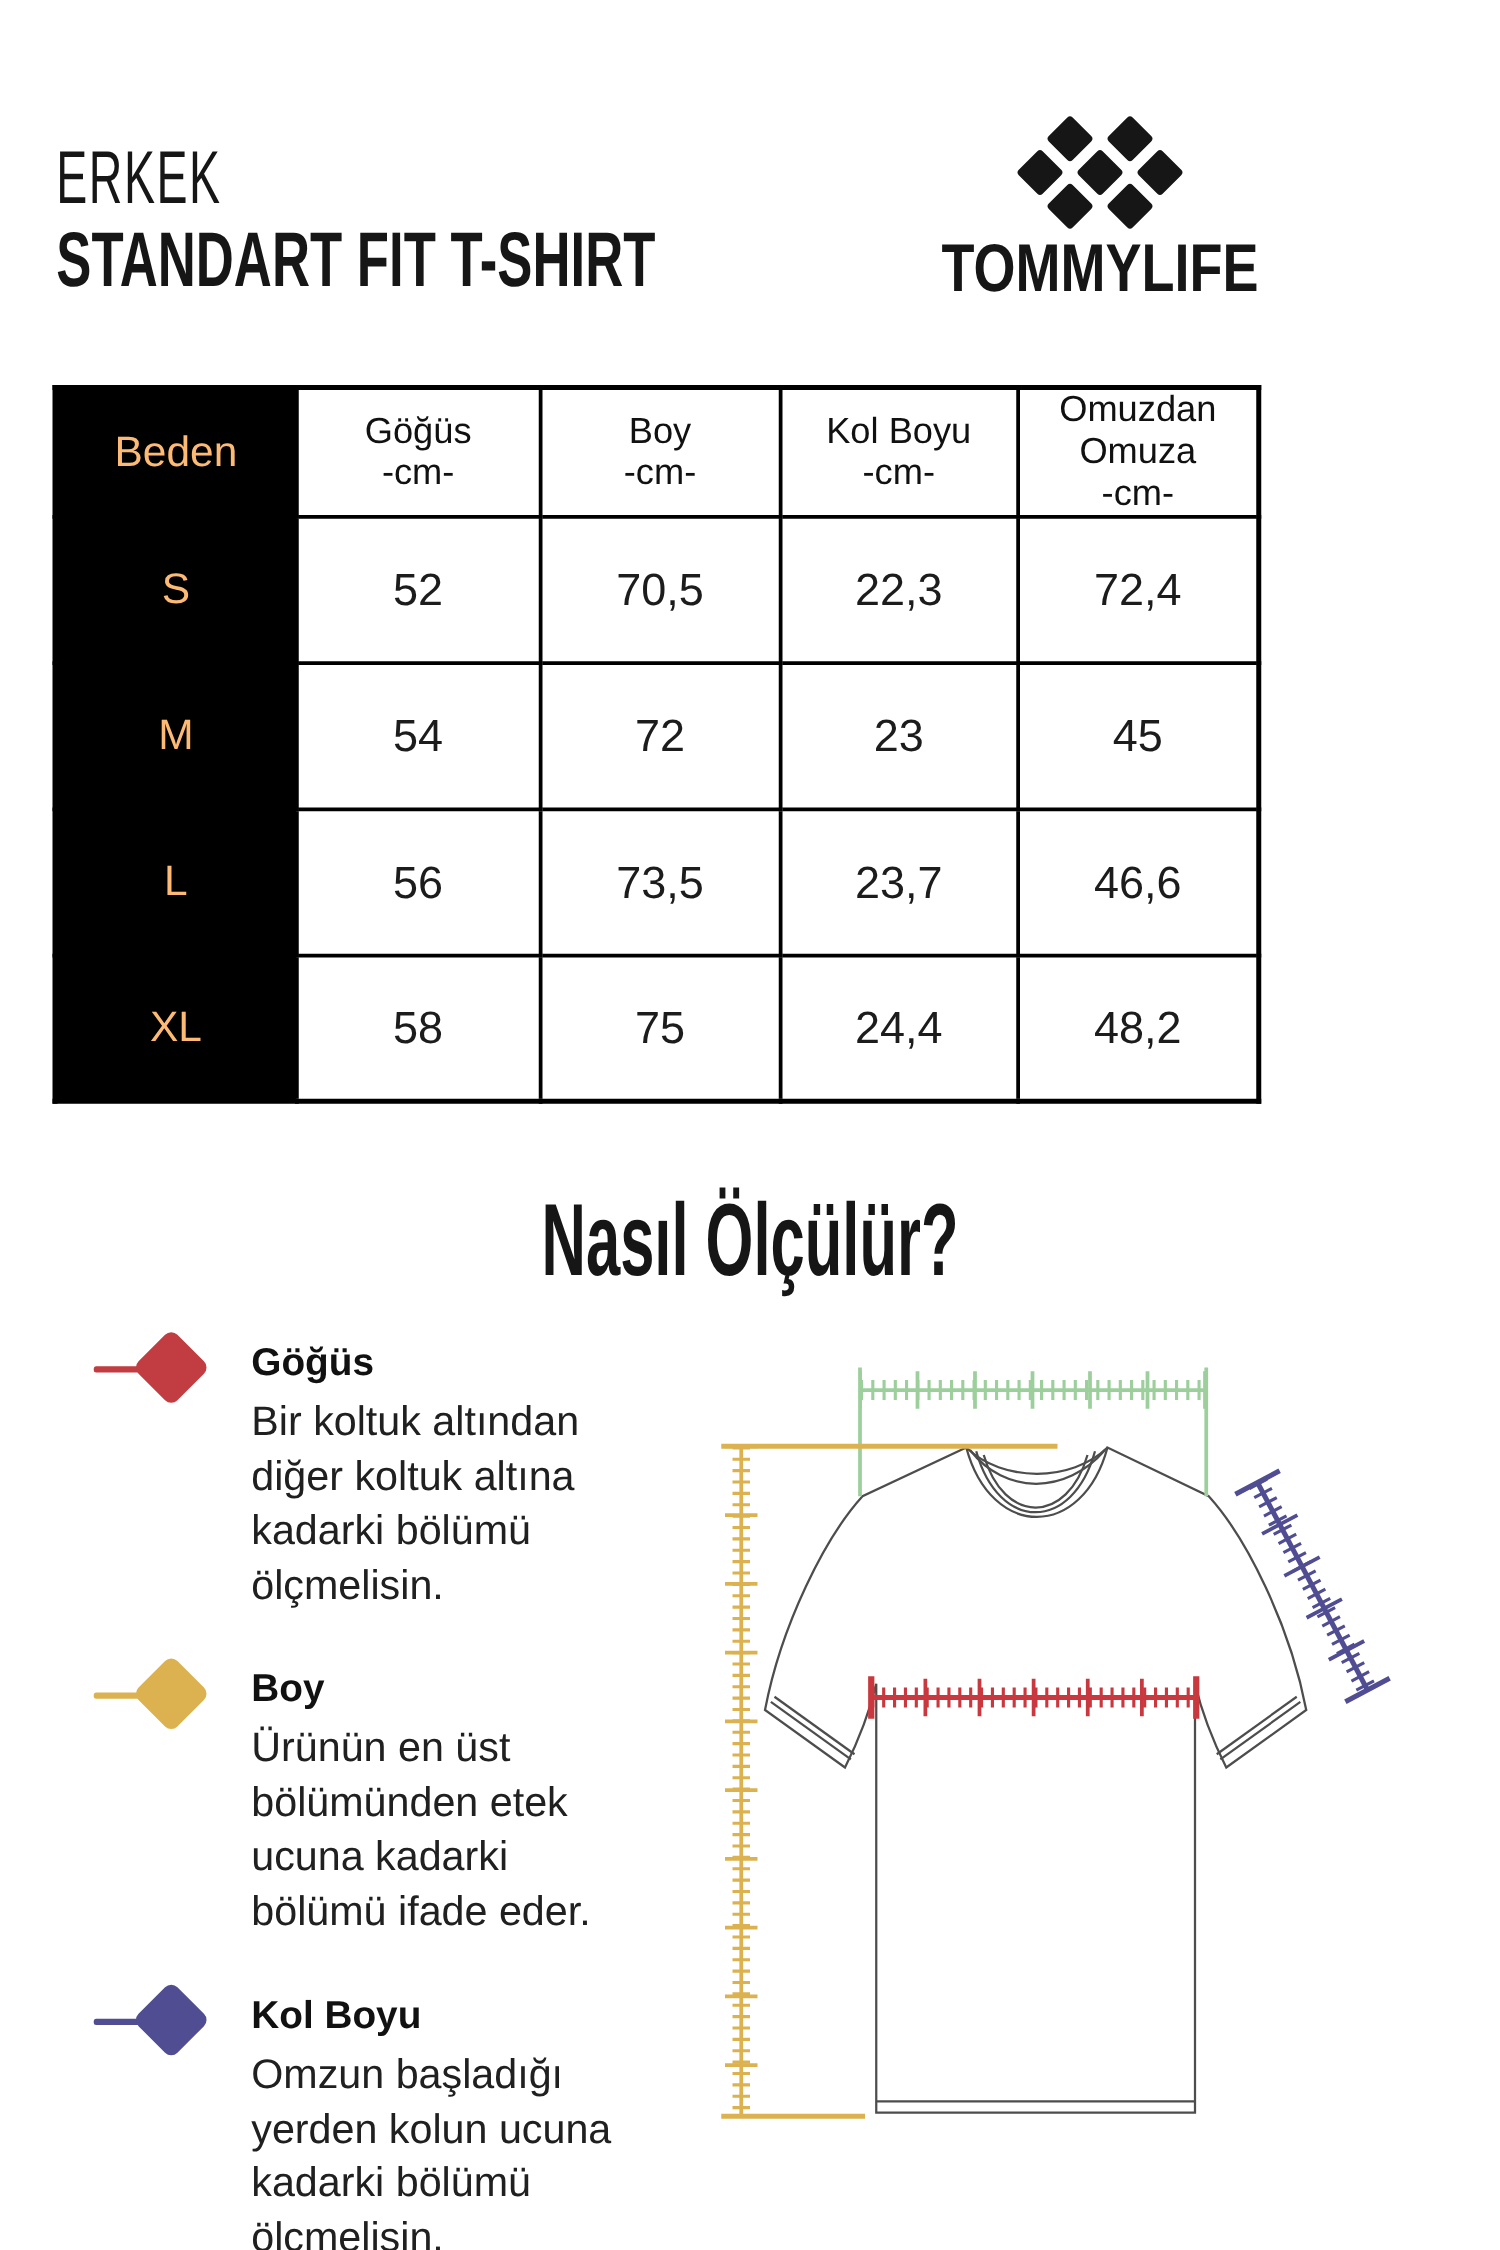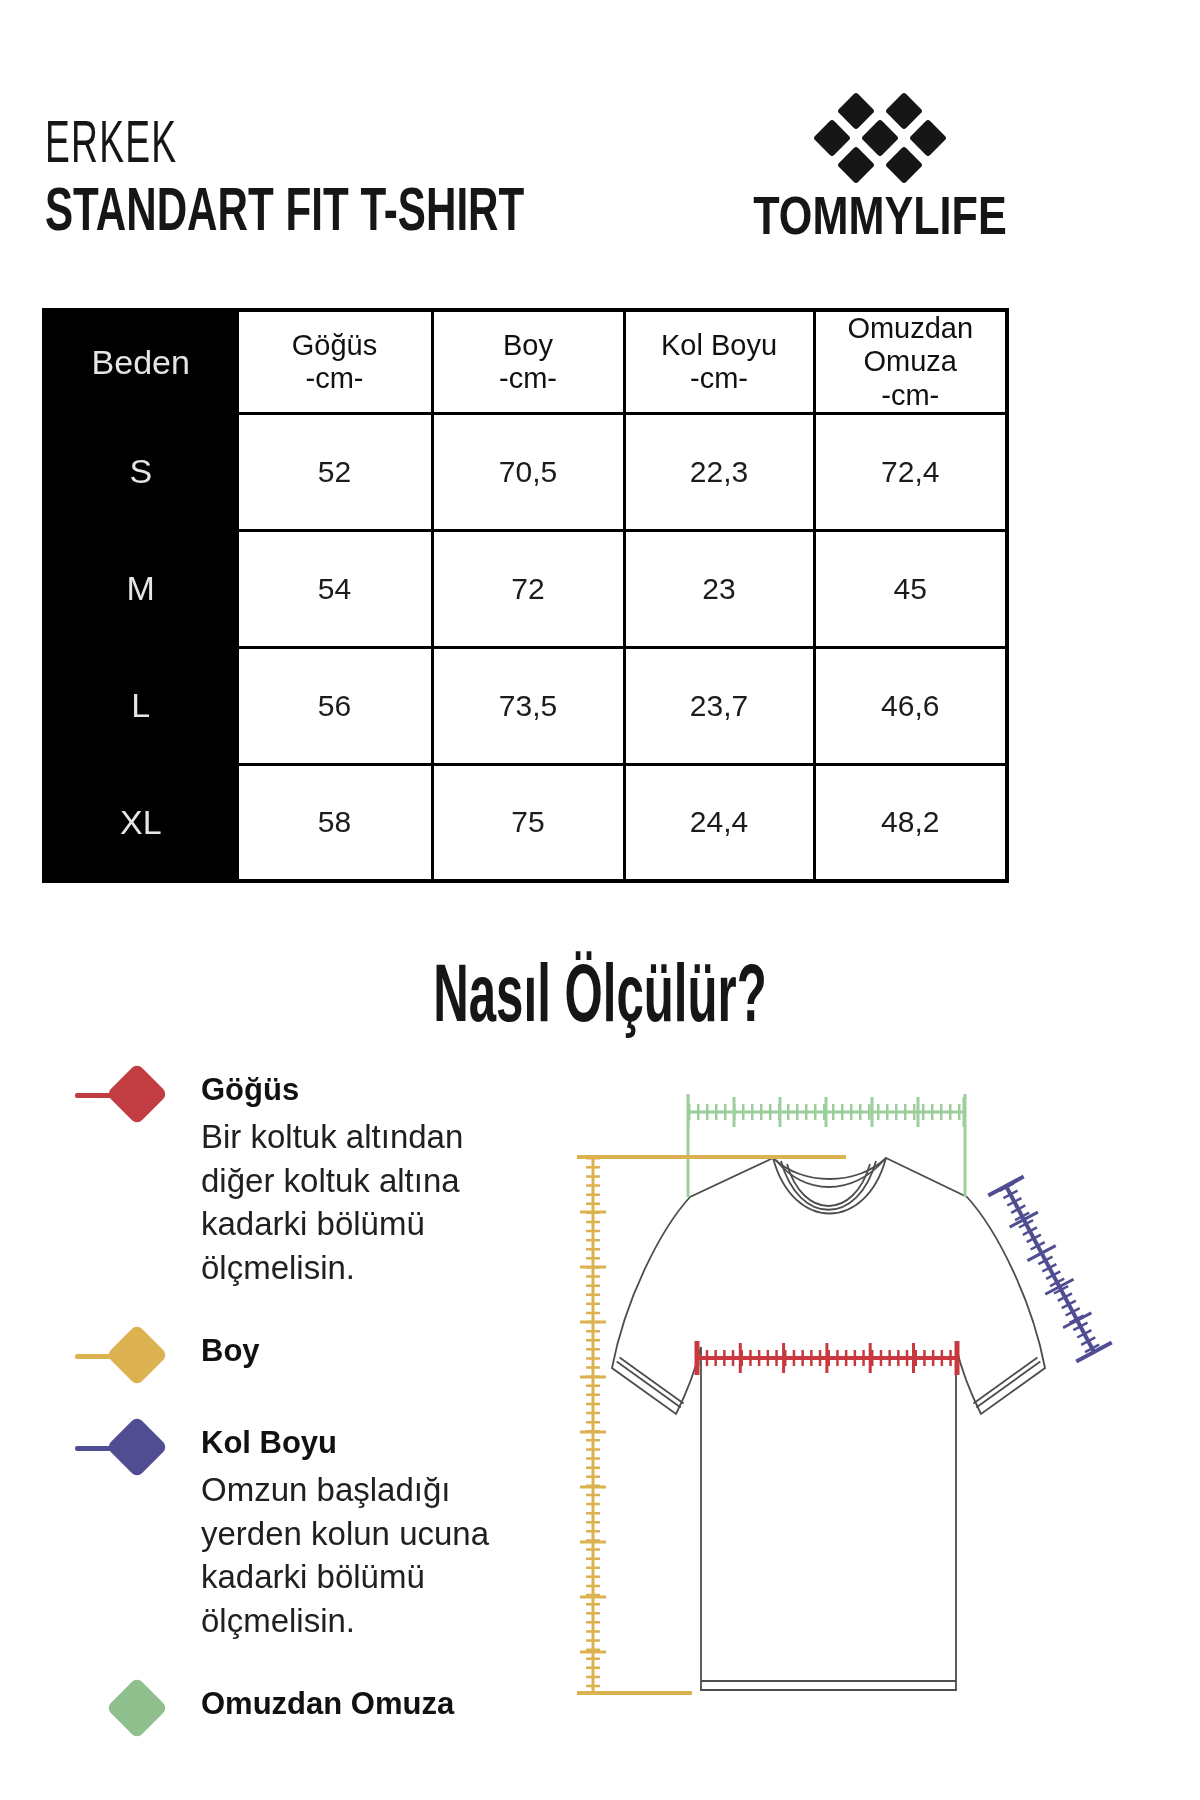--- a/index.html
+++ b/index.html
@@ -19,25 +19,25 @@
 
   
   table.size-table{position:absolute;left:42px;top:308px;width:963px;height:575px;
        border-collapse:collapse;table-layout:fixed;}
   .size-table th,.size-table td{border:3px solid #000;text-align:center;vertical-align:middle;padding:0;}
   .size-table{border:4px solid #000;}
   .size-table thead tr{height:100px;}
   .size-table tbody tr{height:95px;}
   .col-beden{width:193px;}
   .col-g{width:195px;} .col-b{width:192px;} .col-k{width:190px;} .col-o{width:193px;}
-  .dark{background:#000;color:#e5e5e5;border-color:#000;}
+  .dark{background:#000;color:#fdba74;border-color:#000;}
   .hdr{font-size:29px;font-weight:400;line-height:1.15;}
   .corner{font-size:34px;font-weight:400;}
   .size-name{font-size:34px;font-weight:400;}
-  .val{font-size:30px;font-weight:400;color:#1c1c1c;}
+  .val{font-size:36px;font-weight:400;color:#1c1c1c;}
 
   
   .measure-title{position:absolute;left:0;top:952px;width:1200px;text-align:center;
       font-size:82px;font-weight:700;color:#161616;transform:scaleX(.6);
       transform-origin:center top;line-height:1;white-space:nowrap;}
 
   .legend{position:absolute;left:75px;top:1072px;width:420px;}
   .legend-item{display:flex;align-items:flex-start;margin-bottom:44px;}
   .legend-marker{position:relative;width:112px;height:50px;flex:0 0 112px;margin-top:-2px;}
   .legend-marker .line{position:absolute;left:0;top:23px;width:58px;height:5px;border-radius:2px;}
@@ -150,20 +150,21 @@
         <div class="legend-desc">Bir koltuk altından diğer koltuk altına kadarki bölümü ölçmelisin.</div>
       </div>
     </div>
     <div class="legend-item">
       <div class="legend-marker c-yellow">
         <span class="line"></span>
           <span class="diamond"></span>
       </div>
       <div class="legend-text">
         <div class="legend-title">Boy</div>
+        <div class="legend-desc">Ürünün en üst bölümünden etek ucuna kadarki bölümü ifade eder.</div>
       </div>
     </div>
     <div class="legend-item">
       <div class="legend-marker c-purple">
         <span class="line"></span>
           <span class="diamond"></span>
       </div>
       <div class="legend-text">
         <div class="legend-title">Kol Boyu</div>
         <div class="legend-desc">Omzun başladığı yerden kolun ucuna kadarki bölümü ölçmelisin.</div>

